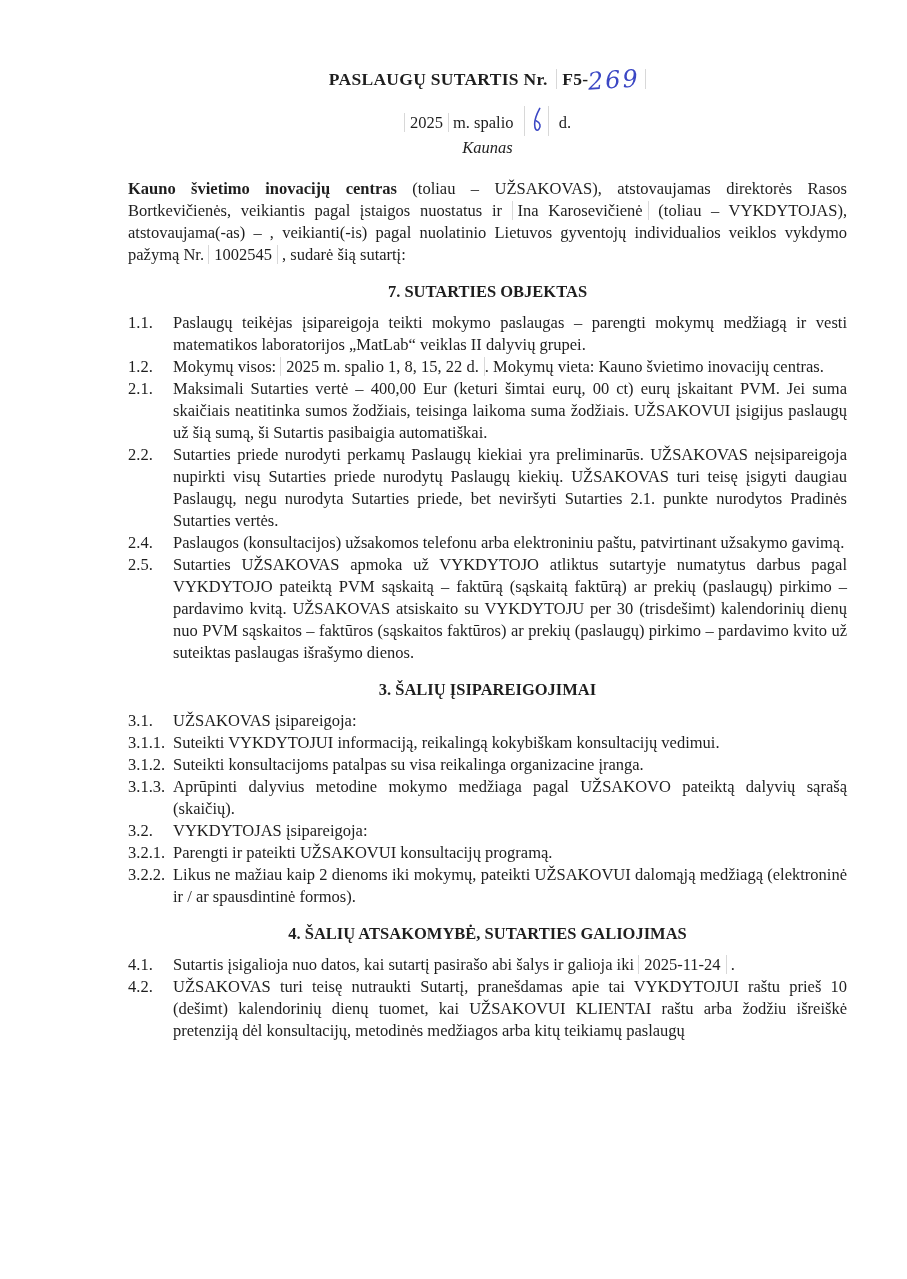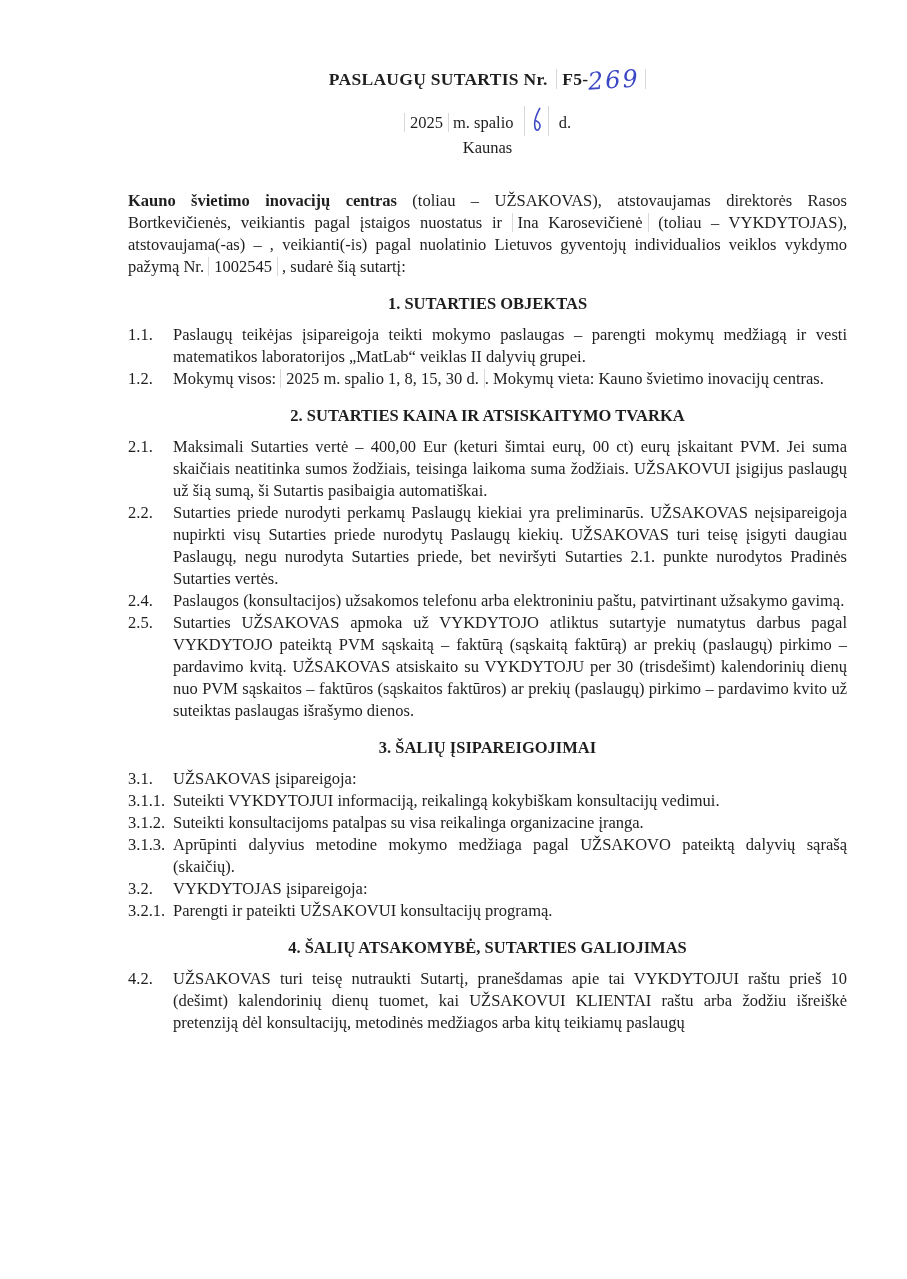--- a/index.html
+++ b/index.html
@@ -26,42 +26,42 @@
   .center { text-align: center; }
   .b { font-weight: bold; }
   .title-line {
     font-size: 17.5px;
     font-weight: bold;
     letter-spacing: 0.3px;
     margin-bottom: 12px;
     line-height: 30px;
   }
   .date-line { line-height: 26px; }
-  .city-line { line-height: 24px; }
+  .city-line { line-height: 24px; font-style: italic; }
   .hand {
     font-family: "DejaVu Serif", serif;
     font-style: italic;
     font-weight: 400;
     font-size: 24px;
     letter-spacing: 2px;
     display: inline-block;
     transform: rotate(-4deg);
     vertical-align: -3px;
     line-height: 1;
   }
   .fbox {
     border-left: 1px solid #d8d8d8;
     border-right: 1px solid #d8d8d8;
     padding: 0 5px;
   }
   .nr-box { margin-left: 4px; }
   .day-box { margin: 0 6px; display: inline-block; }
   .day-box svg { display: inline-block; vertical-align: -6px; }
   .preamble {
-    margin: 30px 0 0 0;
+    margin: 18px 0 0 0;
     text-align: justify;
   }
   .sec-h {
     text-align: center;
     font-weight: bold;
     margin: 15px 0 9px 0;
   }
   .item { display: flex; }
   .item .num {
     flex: none;
@@ -89,30 +89,29 @@
           <path d="M10.5 1.5 C7.5 7 5 13 5 18.5 C5 23.5 7 26.8 9.5 24 C12 21.2 11 16.5 7 15" fill="none" stroke="currentColor" stroke-width="1.7" stroke-linecap="round"></path>
         </svg></span>
     <span>d.</span>
   </div>
 
   <div class="center city-line">Kaunas</div>
 
   <p id="preamble" class="preamble"><span class="b">Kauno švietimo inovacijų centras</span><span> (toliau – UŽSAKOVAS), atstovaujamas direktorės Rasos Bortkevičienės, veikiantis pagal įstaigos nuostatus ir </span><span class="fbox">Ina Karosevičienė</span><span> (toliau – VYKDYTOJAS), atstovaujama(-as) – , veikianti(-is) pagal nuolatinio Lietuvos gyventojų individualios veiklos vykdymo pažymą Nr. </span><span class="fbox">1002545</span><span> , sudarė šią sutartį:</span></p>
 
   <div id="sections">
-      <div class="sec-h">1. SUTARTIES OBJEKTAS</div>
+      <div class="sec-h">7. SUTARTIES OBJEKTAS</div>
       <div class="item">
         <span class="num">1.1.</span>
         <div class="txt"><span>Paslaugų teikėjas įsipareigoja teikti mokymo paslaugas – parengti mokymų medžiagą ir vesti matematikos laboratorijos „MatLab“ veiklas II dalyvių grupei.</span></div>
       </div>
       <div class="item">
         <span class="num">1.2.</span>
-        <div class="txt"><span>Mokymų visos: </span><span class="fbox">2025 m. spalio 1, 8, 15, 30 d.</span><span>. Mokymų vieta: Kauno švietimo inovacijų centras.</span></div>
+        <div class="txt"><span>Mokymų visos: </span><span class="fbox">2025 m. spalio 1, 8, 15, 22 d.</span><span>. Mokymų vieta: Kauno švietimo inovacijų centras.</span></div>
       </div>
-      <div class="sec-h">2. SUTARTIES KAINA IR ATSISKAITYMO TVARKA</div>
       <div class="item">
         <span class="num">2.1.</span>
         <div class="txt"><span>Maksimali Sutarties vertė – 400,00 Eur (keturi šimtai eurų, 00 ct) eurų įskaitant PVM. Jei suma skaičiais neatitinka sumos žodžiais, teisinga laikoma suma žodžiais. UŽSAKOVUI įsigijus paslaugų už šią sumą, ši Sutartis pasibaigia automatiškai.</span></div>
       </div>
       <div class="item">
         <span class="num">2.2.</span>
         <div class="txt"><span>Sutarties priede nurodyti perkamų Paslaugų kiekiai yra preliminarūs. UŽSAKOVAS neįsipareigoja nupirkti visų Sutarties priede nurodytų Paslaugų kiekių. UŽSAKOVAS turi teisę įsigyti daugiau Paslaugų, negu nurodyta Sutarties priede, bet neviršyti Sutarties 2.1. punkte nurodytos Pradinės Sutarties vertės.</span></div>
       </div>
       <div class="item">
         <span class="num">2.4.</span>
@@ -140,20 +139,28 @@
         <div class="txt"><span>Aprūpinti dalyvius metodine mokymo medžiaga pagal UŽSAKOVO pateiktą dalyvių sąrašą (skaičių).</span></div>
       </div>
       <div class="item">
         <span class="num">3.2.</span>
         <div class="txt"><span>VYKDYTOJAS įsipareigoja:</span></div>
       </div>
       <div class="item">
         <span class="num">3.2.1.</span>
         <div class="txt"><span>Parengti ir pateikti UŽSAKOVUI konsultacijų programą.</span></div>
       </div>
+      <div class="item">
+        <span class="num">3.2.2.</span>
+        <div class="txt"><span>Likus ne mažiau kaip 2 dienoms iki mokymų, pateikti UŽSAKOVUI dalomąją medžiagą (elektroninė ir / ar spausdintinė formos).</span></div>
+      </div>
       <div class="sec-h">4. ŠALIŲ ATSAKOMYBĖ, SUTARTIES GALIOJIMAS</div>
+      <div class="item">
+        <span class="num">4.1.</span>
+        <div class="txt"><span>Sutartis įsigalioja nuo datos, kai sutartį pasirašo abi šalys ir galioja iki </span><span class="fbox">2025-11-24</span><span> .</span></div>
+      </div>
       <div class="item">
         <span class="num">4.2.</span>
         <div class="txt"><span>UŽSAKOVAS turi teisę nutraukti Sutartį, pranešdamas apie tai VYKDYTOJUI raštu prieš 10 (dešimt) kalendorinių dienų tuomet, kai UŽSAKOVUI KLIENTAI raštu arba žodžiu išreiškė pretenziją dėl konsultacijų, metodinės medžiagos arba kitų teikiamų paslaugų</span></div>
       </div>
     </div>
 
 </div>
 
 </body></html>

